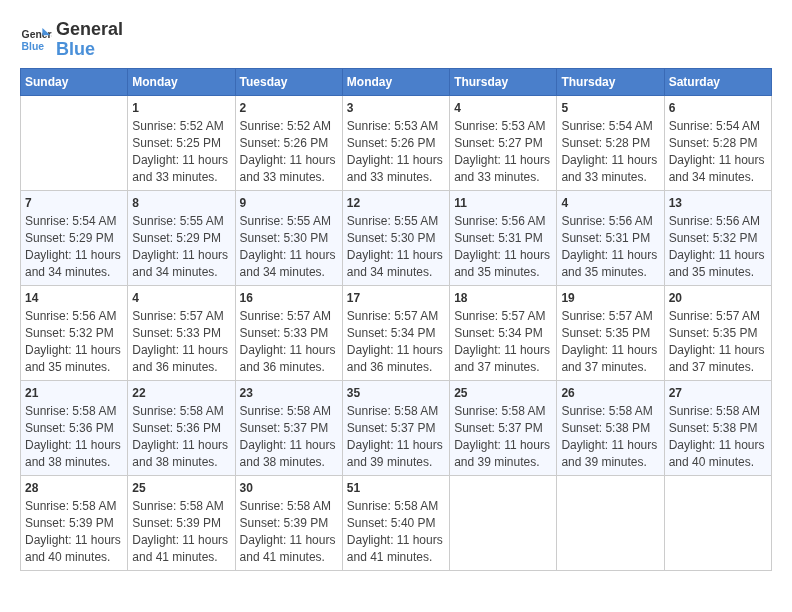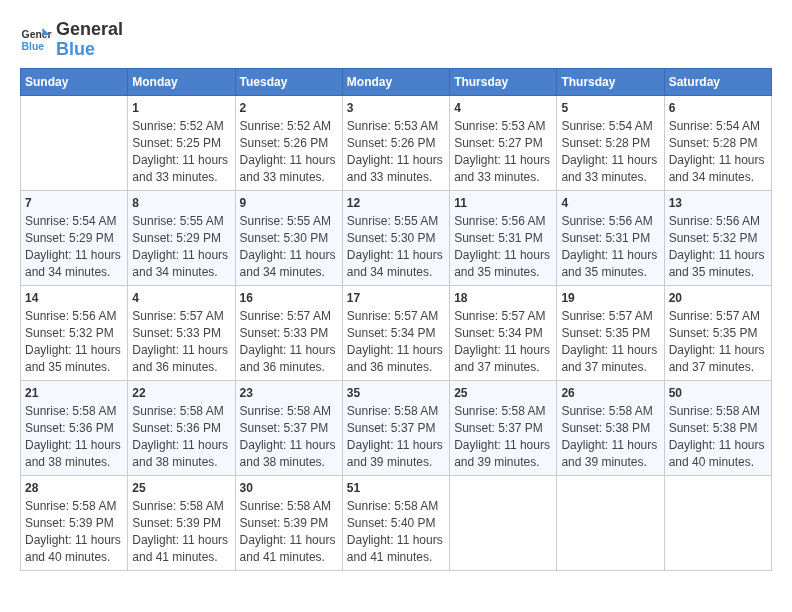--- a/index.html
+++ b/index.html
@@ -309,21 +309,21 @@
 and 39 minutes.</div>
         </td>
         <td>
           <span class="day-number">26</span>
           <div class="day-info" style="white-space: pre-line;">Sunrise: 5:58 AM
 Sunset: 5:38 PM
 Daylight: 11 hours
 and 39 minutes.</div>
         </td>
         <td>
-          <span class="day-number">50</span>
+          <span class="day-number">27</span>
           <div class="day-info" style="white-space: pre-line;">Sunrise: 5:58 AM
 Sunset: 5:38 PM
 Daylight: 11 hours
 and 40 minutes.</div>
         </td>
       </tr>
       <tr>
         <td>
           <span class="day-number">28</span>
           <div class="day-info" style="white-space: pre-line;">Sunrise: 5:58 AM

